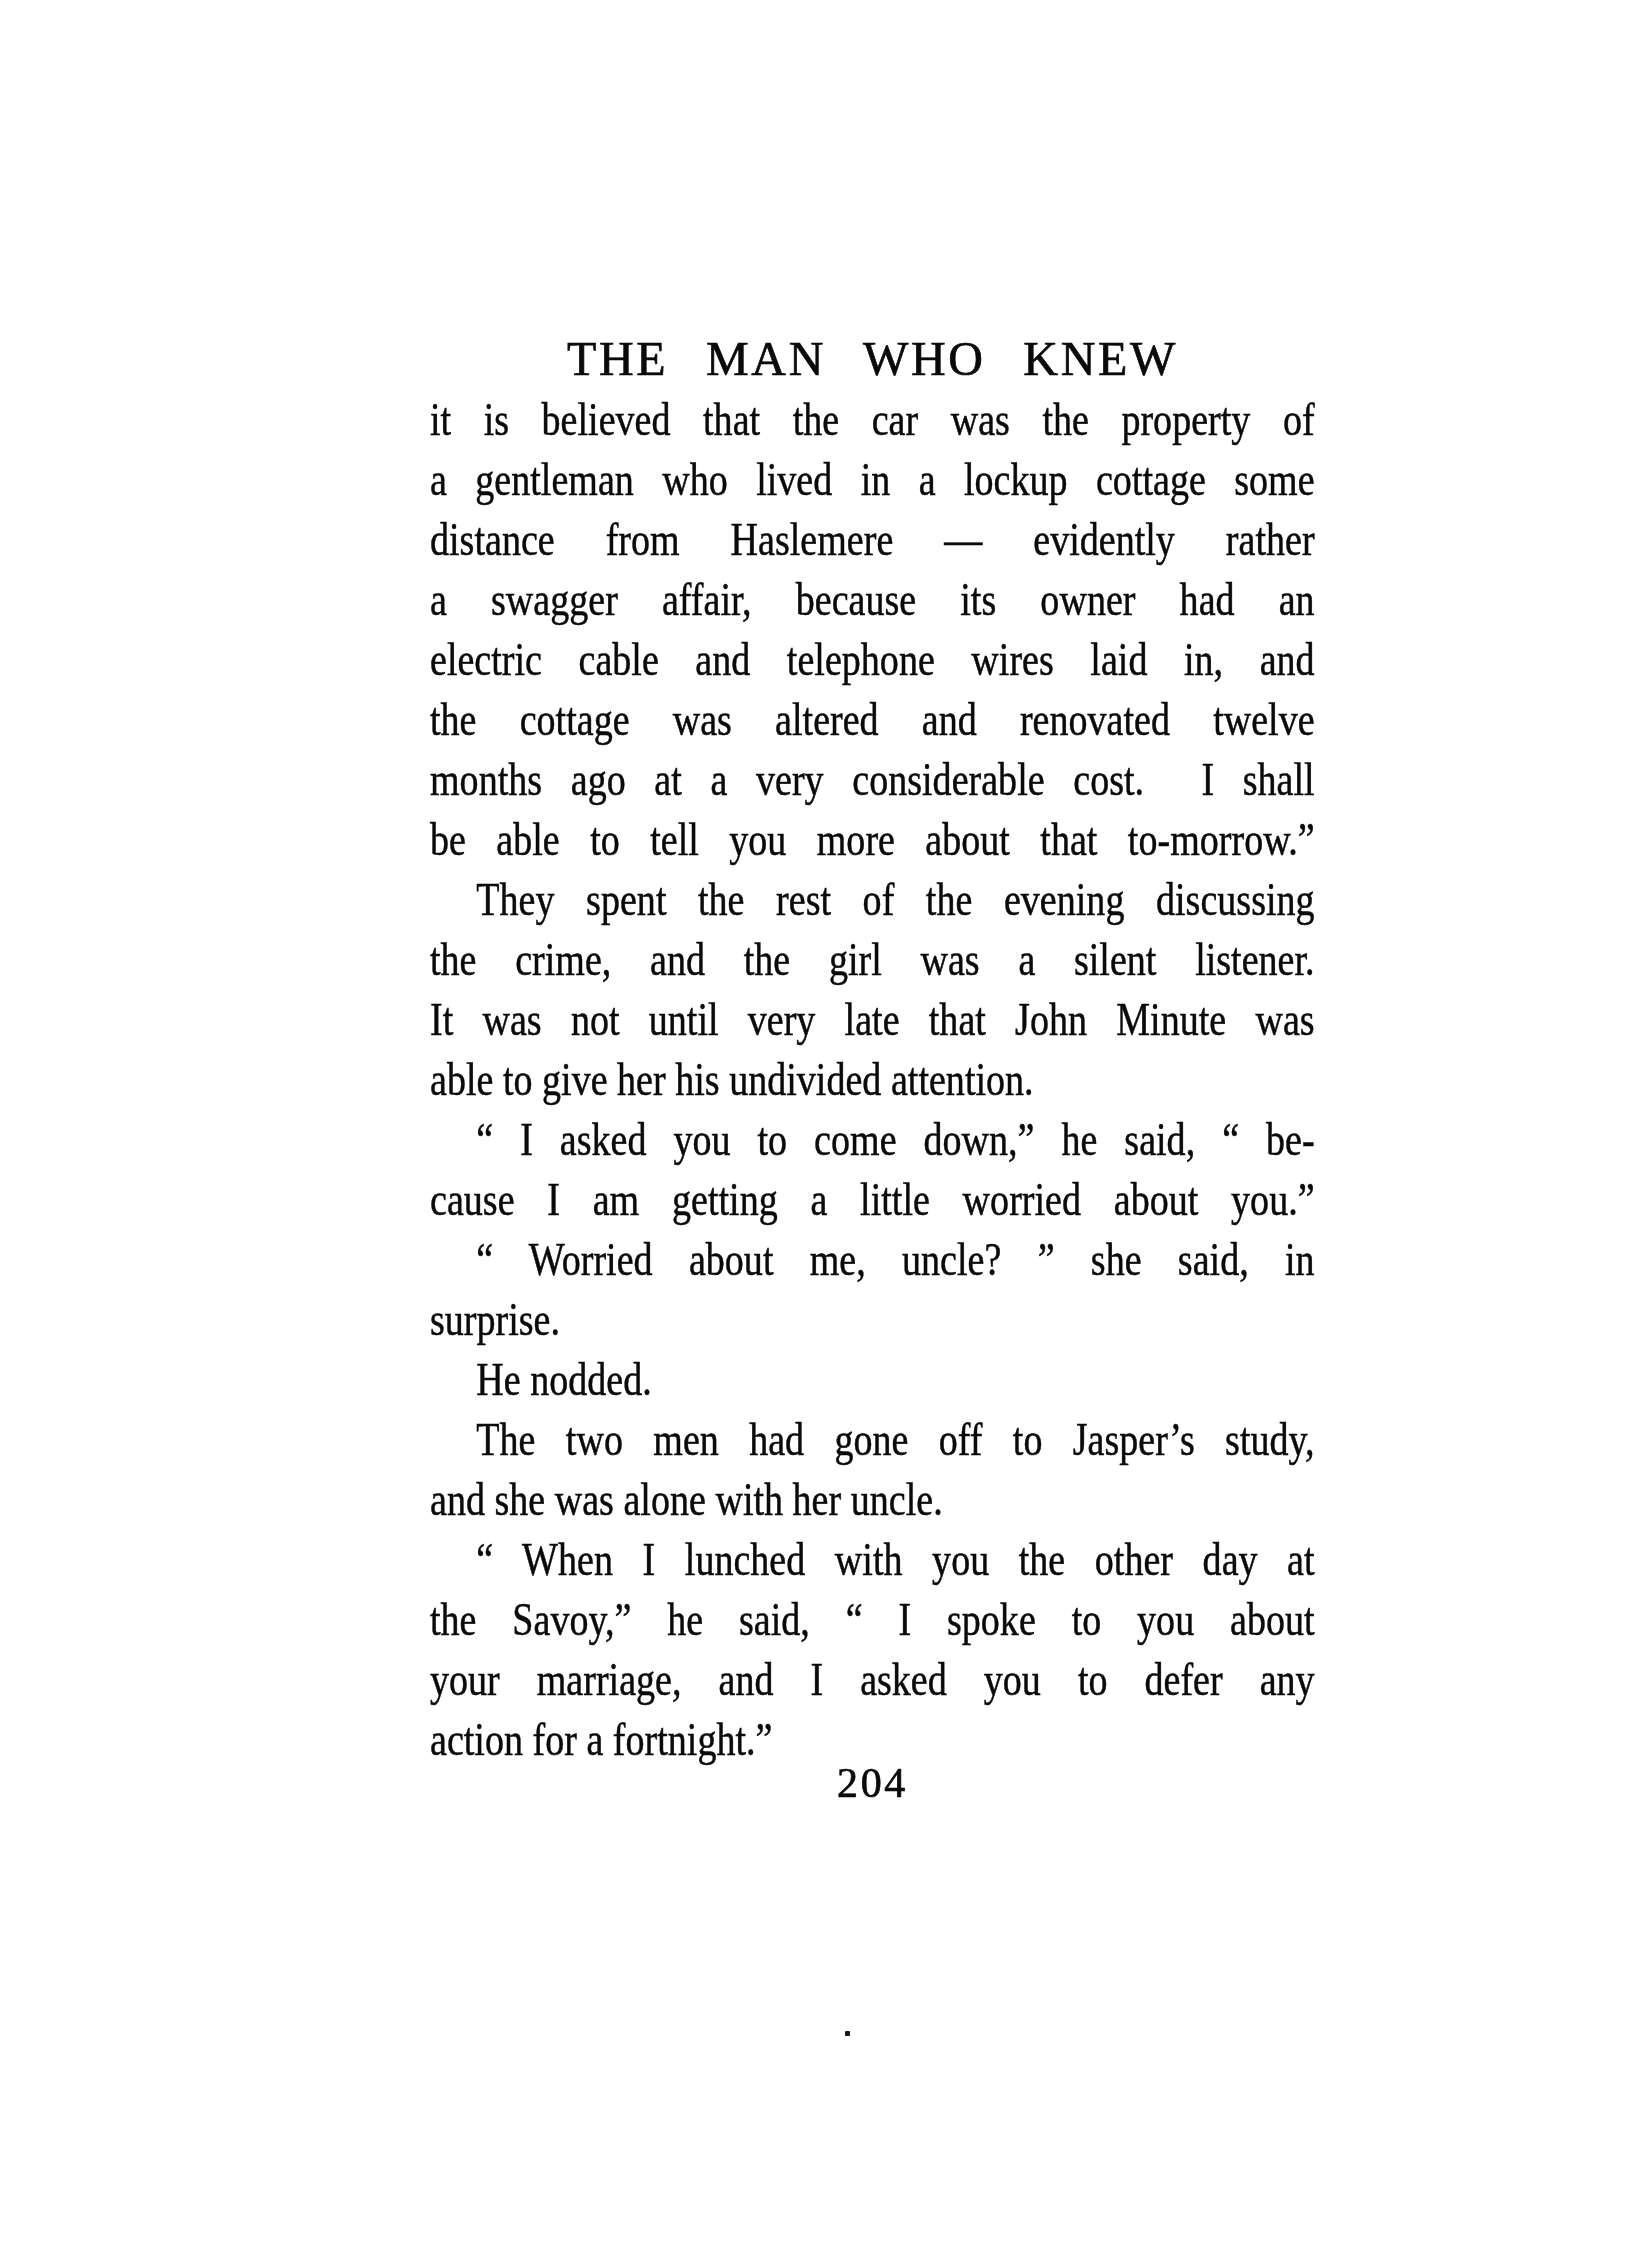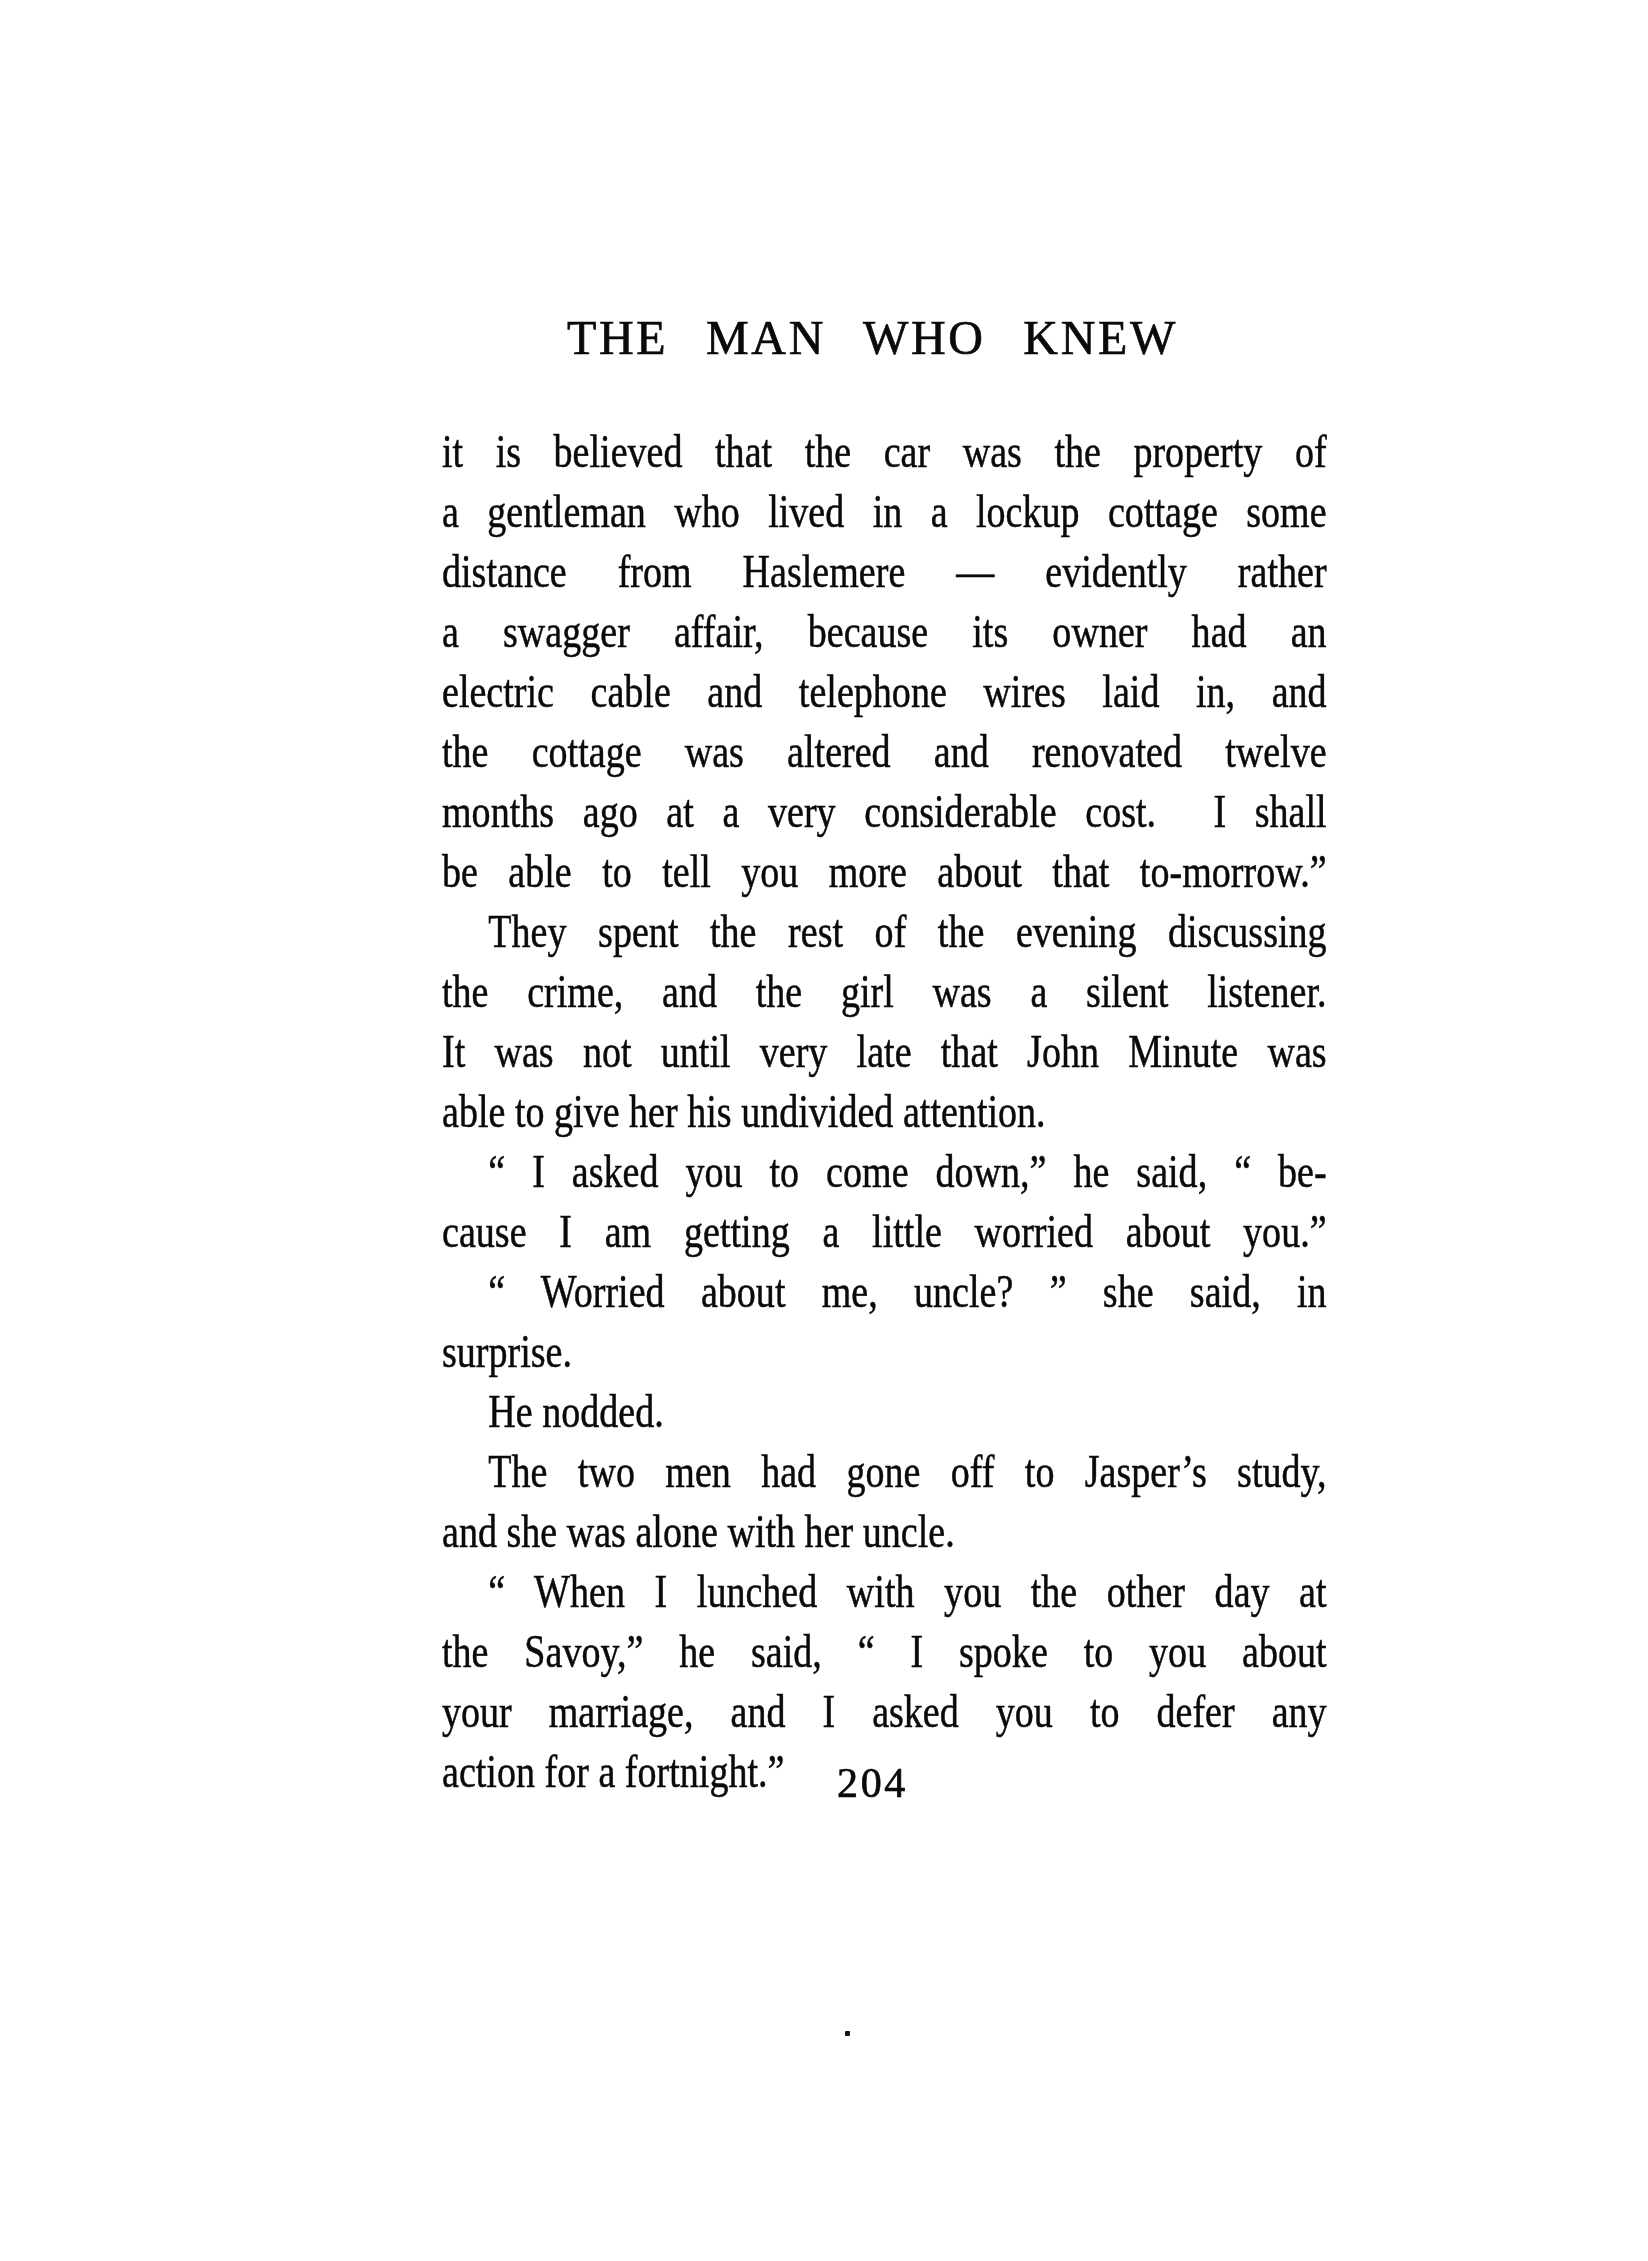--- a/index.html
+++ b/index.html
@@ -12,38 +12,37 @@
     width: 1649px;
     height: 2262px;
     background: #ffffff;
     overflow: hidden;
     font-family: "Liberation Serif", serif;
     color: #0a0a0a;
   }
   .title {
     position: absolute;
     left: 430px;
-    top: 306px;
+    top: 327px;
     width: 885px;
     height: 64px;
     line-height: 64px;
     text-align: center;
     font-size: 48px;
     font-weight: normal;
     letter-spacing: 2.7px;
     word-spacing: 23px;
     white-space: nowrap;
     -webkit-text-stroke: 0.7px #0a0a0a;
   }
   .textblock {
     position: absolute;
-    left: 442px;
+    left: 430px;
     top: 390px;
     width: 885px;
-    margin-top: 32px;
   }
   .line {
     width: 1069px;
     height: 60px;
     line-height: 60px;
     font-size: 46px;
     transform: scaleX(0.8275);
     transform-origin: 0 0;
     text-align: justify;
     text-align-last: justify;

